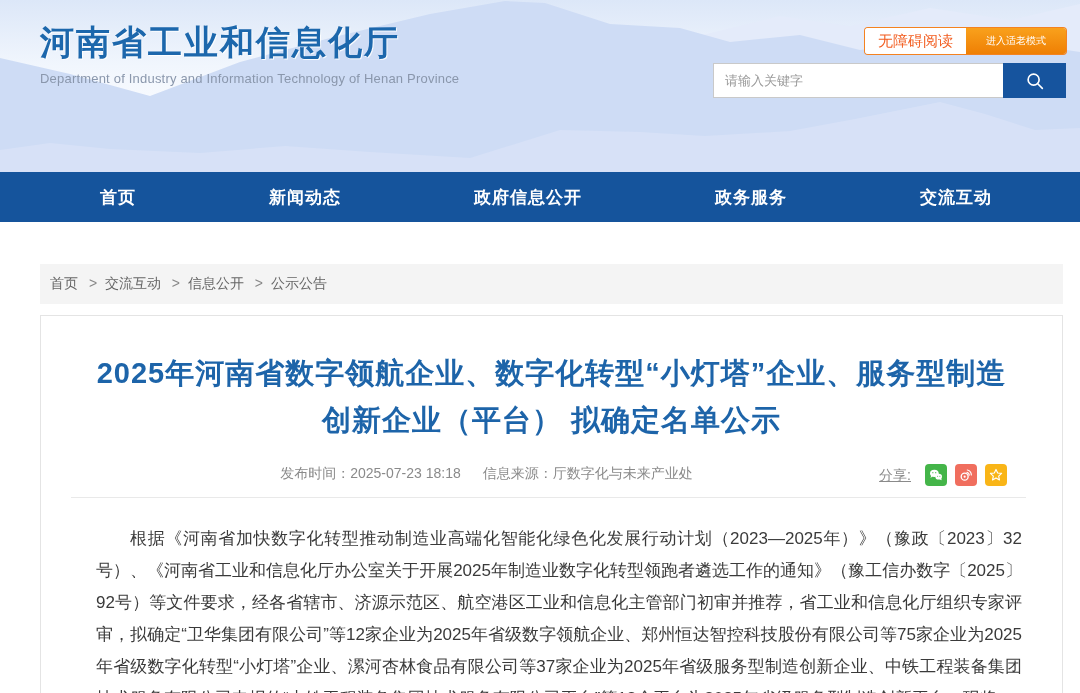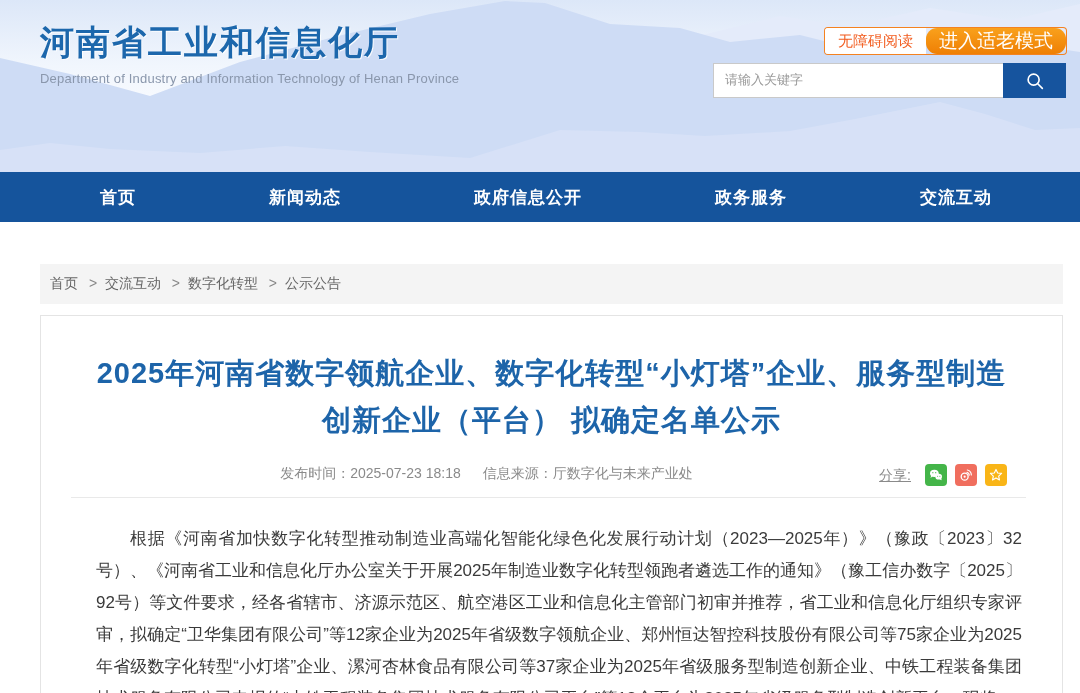--- a/index.html
+++ b/index.html
@@ -13,27 +13,27 @@
   .mountains { position:absolute; left:0; top:0; width:1080px; height:172px; }
   .brand { position:absolute; left:40px; top:20px; z-index:3; }
   .brand-title { font-size:34px; font-weight:bold; color:#1c67ac; letter-spacing:2px;
                  text-shadow:1px 1px 0 rgba(255,255,255,.85); }
   .brand-sub { margin-top:5px; font-size:13px; color:#8a97ac; letter-spacing:.2px; }
 
   .quick-buttons { position:absolute; top:28px; right:14px; z-index:3; display:flex;
                    border-radius:3px; overflow:hidden; box-shadow:0 0 0 1px #f48220; }
   .btn-access { background:#fff; color:#f25d20; font-size:15px; padding:3px 13px 0;
                 line-height:19px; cursor:pointer; }
-  .btn-elder { background:linear-gradient(180deg,#f9a11c,#ef7f04); color:#fff; font-size:19px;
-               padding:3px 13px 4px; line-height:19px; cursor:pointer;border-radius:11px; }
+  .btn-elder { background:linear-gradient(180deg,#f9a11c,#ef7f04); color:#fff; font-size:10px;
+               padding:3px 20px 4px; line-height:19px; cursor:pointer; }
 
   .search-bar { position:absolute; top:63px; right:14px; z-index:3; display:flex; width:353px; height:35px; }
   .search-input { flex:1; border:1px solid #c9c9c9; border-right:none; background:#fff;
                   padding:0 11px; font-size:13px; color:#333; outline:none;
-                  font-family:Liberation Mono, monospace; }
+                  font-family:Liberation Serif, serif; }
   .search-input::placeholder { color:#9a9a9a; }
   .search-btn { width:63px; background:#16549e; border:none; display:flex; align-items:center;
                 justify-content:center; cursor:pointer; }
 
   
   .navbar { height:50px; background:#15549c; display:flex; align-items:center;
             justify-content:space-between; padding:0 88px 0 100px; }
   .nav-item { color:#fff; font-size:17px; font-weight:bold; letter-spacing:1px; cursor:pointer; }
 
   
@@ -106,21 +106,21 @@
   <div class="nav-item">政务服务</div>
   <div class="nav-item">交流互动</div>
 </div>
 
 <div class="crumb-bar">
   <div class="crumb-left">
     <span class="crumb-link">首页</span>
     <span class="crumb-sep">&gt;</span>
     <span class="crumb-link">交流互动</span>
     <span class="crumb-sep">&gt;</span>
-    <span class="crumb-link">数字化转型</span>
+    <span class="crumb-link">信息公开</span>
     <span class="crumb-sep">&gt;</span>
     <span class="crumb-link">公示公告</span>
   </div>
 </div>
 
 <div class="content-box">
   <h1 class="article-title">2025年河南省数字领航企业、数字化转型“小灯塔”企业、服务型制造创新企业（平台） 拟确定名单公示</h1>
 
   <div class="meta-row">
     <span class="meta-label">发布时间：</span><span>2025-07-23 18:18</span><span class="meta-sep"></span><span class="meta-label">信息来源：</span><span>厅数字化与未来产业处</span>

